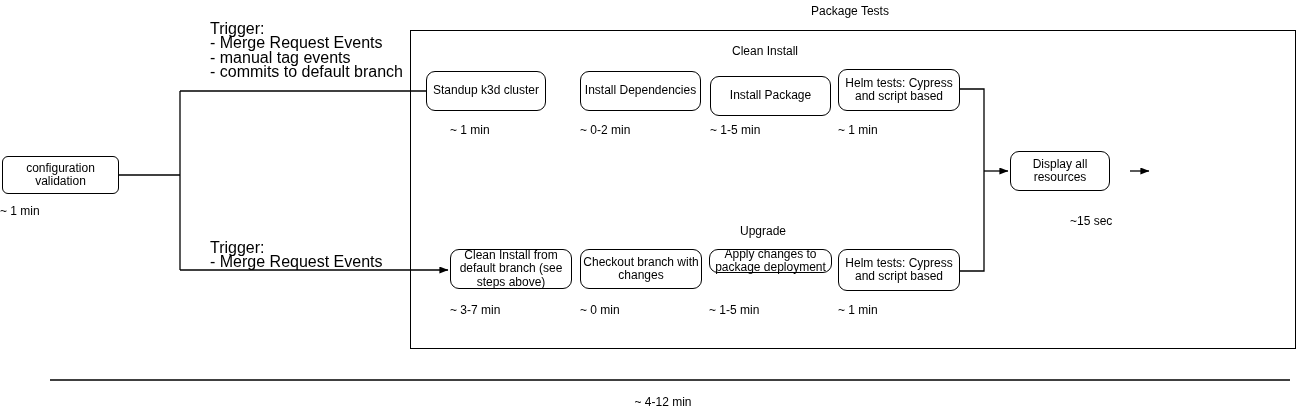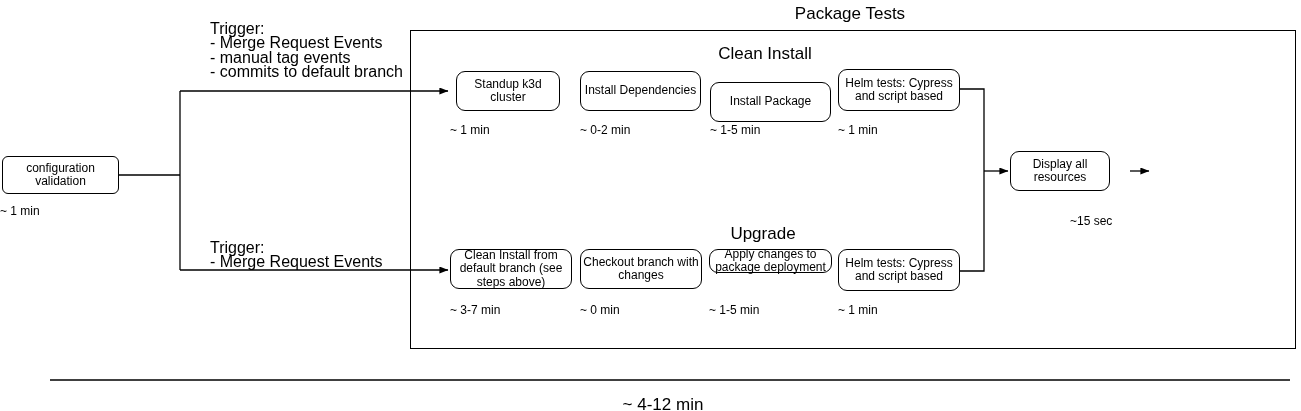--- a/index.html
+++ b/index.html
@@ -41,21 +41,21 @@
     display: flex;
     align-items: center;
     justify-content: center;
     text-align: center;
     font-size: 12px;
     line-height: 1.12;
     padding: 0 2px;
   }
   .label {
     position: absolute;
-    font-size: 17px;
+    font-size: 12px;
     text-align: center;
   }
   .time {
     position: absolute;
     font-size: 12px;
     text-align: left;
   }
   .trigger {
     position: absolute;
     font-size: 16px;
@@ -106,23 +106,23 @@
     <div>Trigger:</div>
     <div>- Merge Request Events</div>
     <div>- manual tag events</div>
     <div>- commits to default branch</div>
   </div>
   <div class="trigger" style="left:210px; top:241px;">
     <div>Trigger:</div>
     <div>- Merge Request Events</div>
   </div>
 
-  <div class="node" style="left:456px; top:71px; width:104px; height:40px;">Standup k3d cluster</div>
+  <div class="node" style="left:426px; top:71px; width:120px; height:40px;">Standup k3d cluster</div>
   <div class="node" style="left:580px; top:71px; width:121px; height:40px;">Install Dependencies</div>
-  <div class="node" style="left:710px; top:82px; width:121px; height:40px;">Install Package</div>
+  <div class="node" style="left:710px; top:76px; width:121px; height:40px;">Install Package</div>
   <div class="node" style="left:838px; top:69px; width:122px; height:42px;">Helm tests: Cypress and script based</div>
 
   <div class="time" style="left:450px; top:123px; width:120px;">~ 1 min</div>
   <div class="time" style="left:580px; top:123px; width:121px;">~ 0-2 min</div>
   <div class="time" style="left:710px; top:123px; width:121px;">~ 1-5 min</div>
   <div class="time" style="left:838px; top:123px; width:122px;">~ 1 min</div>
 
   <div class="node" style="left:450px; top:249px; width:122px; height:40px;">Clean Install from default branch (see steps above)</div>
   <div class="node" style="left:580px; top:249px; width:122px; height:40px;">Checkout branch with changes</div>
   <div class="node" style="left:709px; top:249px; width:123px; height:24px;">Apply changes to package deployment</div>

